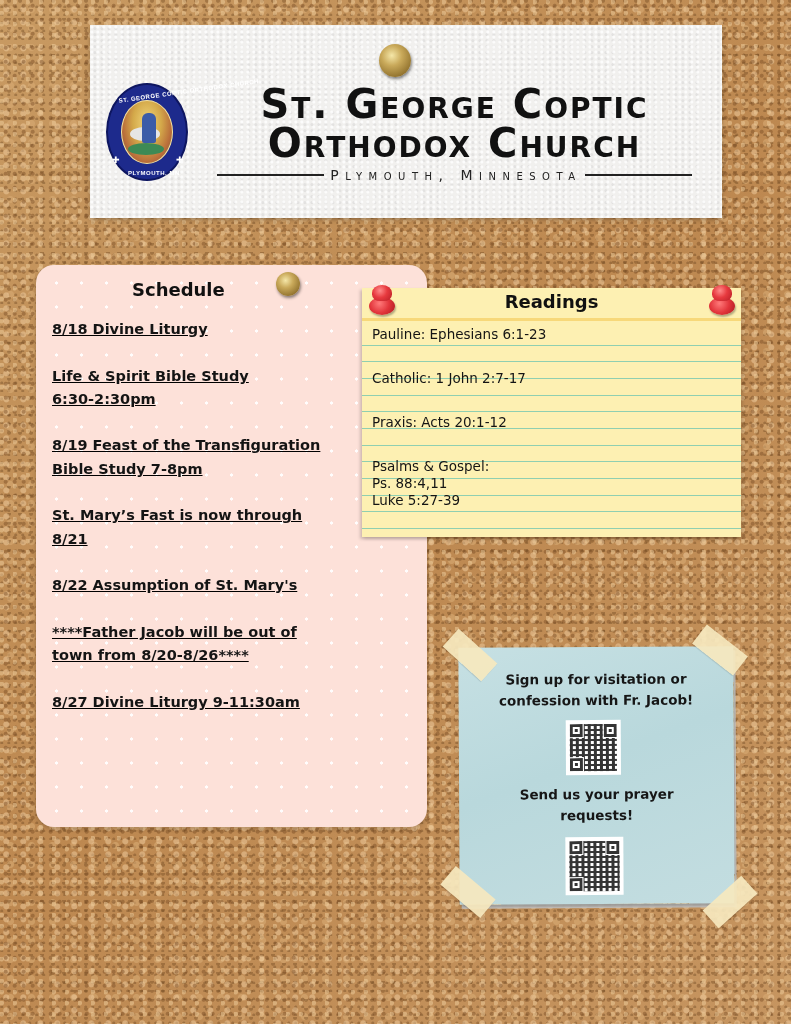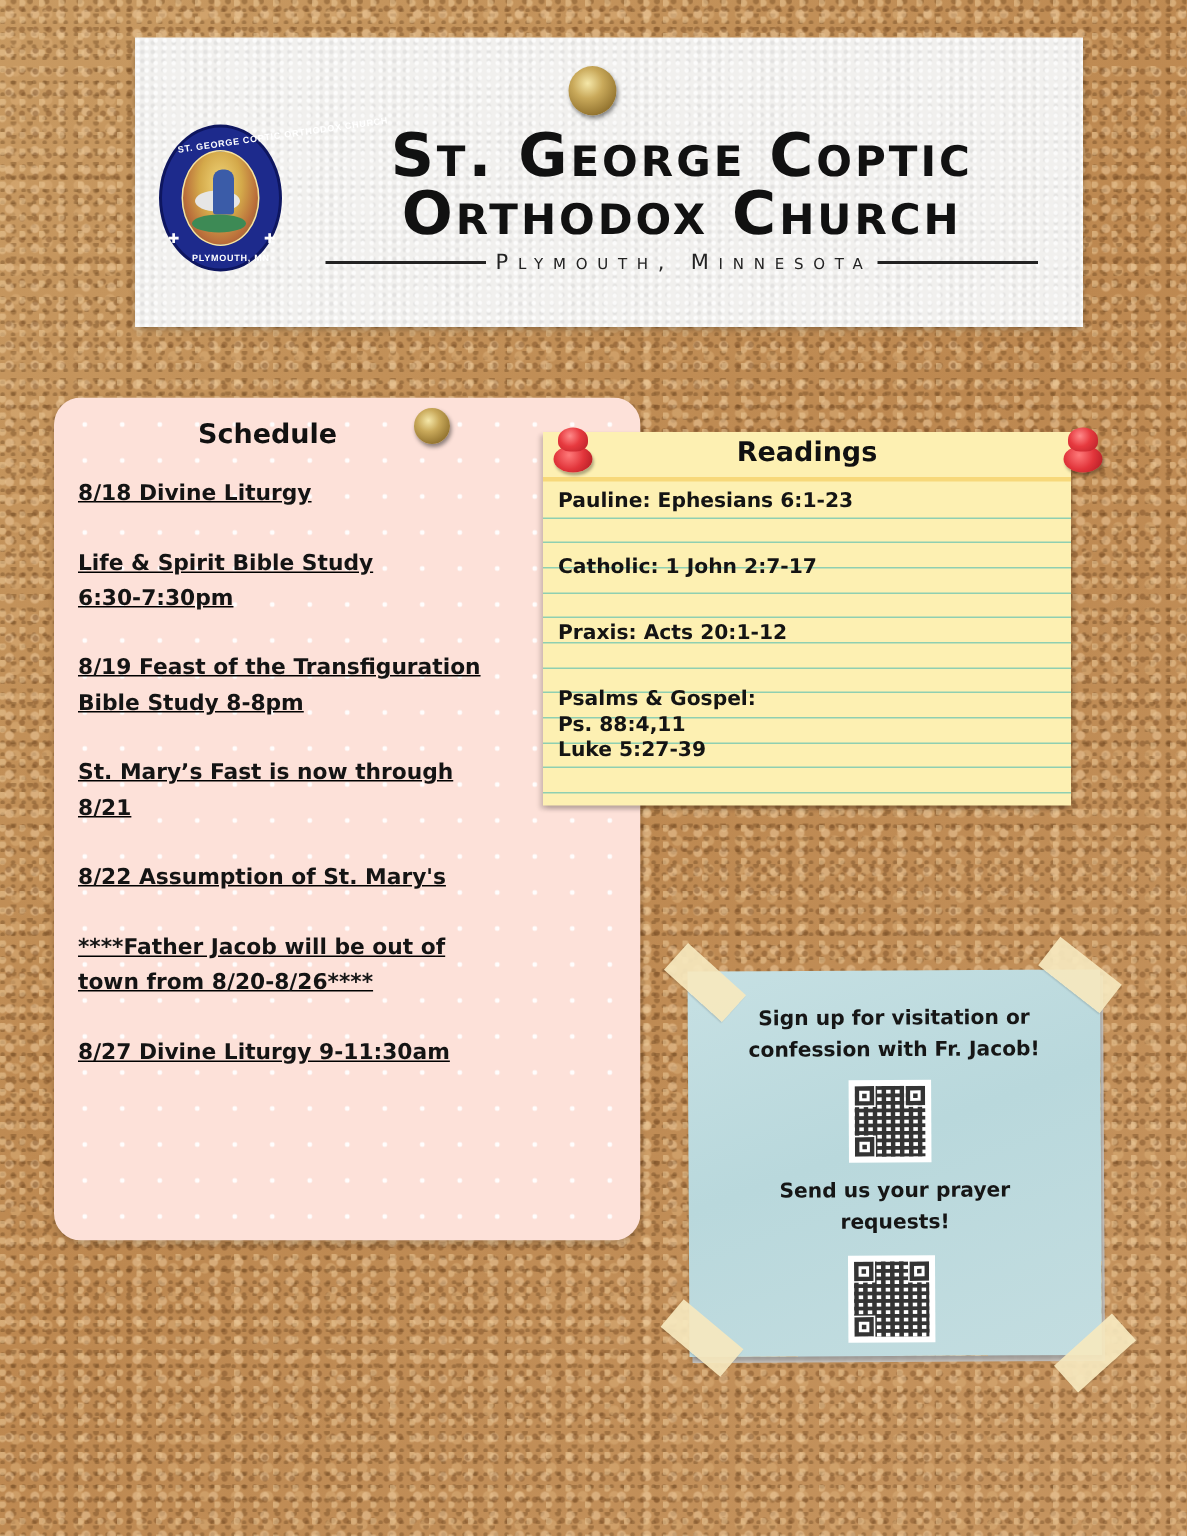--- a/index.html
+++ b/index.html
@@ -105,33 +105,33 @@
   }
   .schedule-body { position: absolute; left: 16px; top: 53px; width: 370px; text-decoration: underline; }
   .sched-block {
     font-weight: bold; font-size: 14.5px; line-height: 23.3px; color: #141414;
     margin-bottom: 23.3px; white-space: nowrap;
   }
   .sched-line { display: block; }
 
   
   .readings {
-    position: absolute; left: 362px; top: 288px; width: 352px; height: 249px;
+    position: absolute; left: 362px; top: 288px; width: 379px; height: 249px;
     background-color: #fdf0b2;
     box-shadow: -2px 2px 3px rgba(0,0,0,0.18), 2px 2px 3px rgba(0,0,0,0.12);
     overflow: hidden;
   }
   .readings-redline { position: absolute; left: 0; right: 0; top: 30px; height: 3px; background: #f7d87a; }
   .readings-line { position: absolute; left: 0; right: 0; height: 1px; background: #8fcfb1; }
   .readings-title {
     position: absolute; left: 0; right: 0; top: 3px; text-align: center;
     font-weight: bold; font-size: 18px; color: #111;
   }
   .readings-item {
-    position: absolute; left: 10px; font-weight: bold; font-size: 13.5px;
+    position: absolute; left: 10px; font-weight: normal; font-size: 13.5px;
     color: #141414; white-space: nowrap; line-height: 16px;
   }
   .pushpin { position: absolute; width: 26px; height: 32px; }
   .pushpin .head {
     position: absolute; left: 3px; top: 0; width: 20px; height: 16px; border-radius: 50% 50% 40% 40%;
     background: radial-gradient(circle at 40% 35%, #ff8a8a 0%, #e73a3f 45%, #b51d25 100%);
   }
   .pushpin .base {
     position: absolute; left: 0; top: 12px; width: 26px; height: 18px; border-radius: 50%;
     background: radial-gradient(circle at 40% 35%, #ff7a7a 0%, #e2353b 50%, #a8181f 100%);
@@ -213,25 +213,25 @@
 
 <div class="schedule">
   <div class="tack-gold"></div>
   <div class="schedule-title">Schedule</div>
   <div class="schedule-body">
     <div class="sched-block">
       <span class="sched-line">8/18 Divine Liturgy</span>
     </div>
     <div class="sched-block">
       <span class="sched-line">Life &amp; Spirit Bible Study</span>
-      <span class="sched-line">6:30-7:30pm</span>
+      <span class="sched-line">6:30-2:30pm</span>
     </div>
     <div class="sched-block">
       <span class="sched-line">8/19 Feast of the Transfiguration</span>
-      <span class="sched-line">Bible Study 8-8pm</span>
+      <span class="sched-line">Bible Study 7-8pm</span>
     </div>
     <div class="sched-block">
       <span class="sched-line">St. Mary’s Fast is now through</span>
       <span class="sched-line">8/21</span>
     </div>
     <div class="sched-block">
       <span class="sched-line">8/22 Assumption of St. Mary's</span>
     </div>
     <div class="sched-block">
       <span class="sched-line">****Father Jacob will be out of</span>

